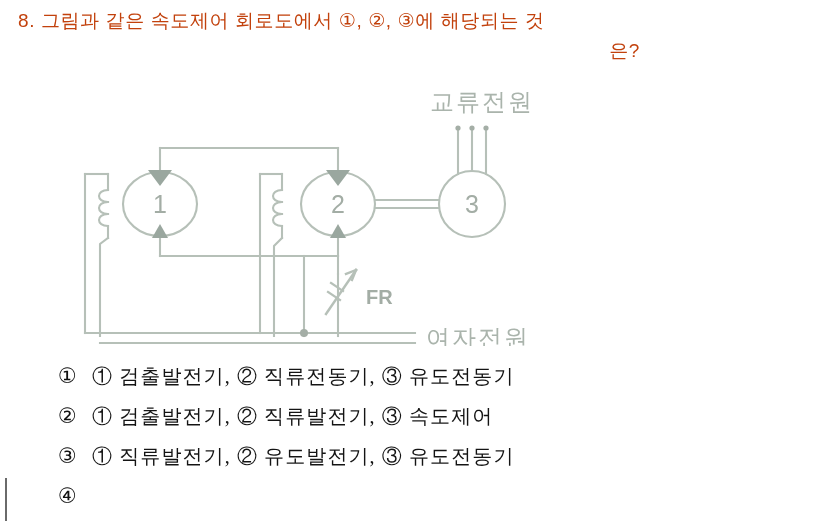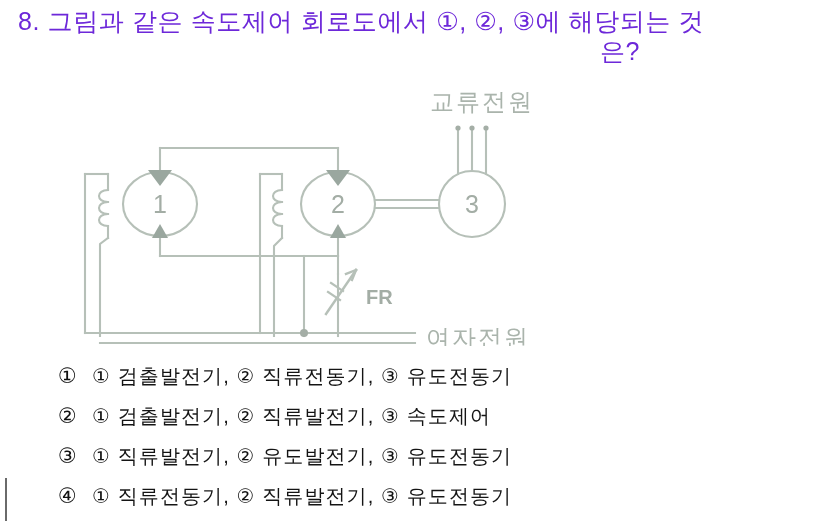--- a/index.html
+++ b/index.html
@@ -19,25 +19,25 @@
   }
 
   
   #question-block {
     position: absolute;
     left: 18px;
     top: 6px;
     width: 640px;
   }
   .q-line {
-    font-size: 25px;
+    font-size: 19px;
     line-height: 30px;
     letter-spacing: 0.6px;
     white-space: nowrap;
-    color: #6d28d9;
+    color: #c2410c;
   }
   .q-line-1 { text-align: left; }
   .q-line-2 { text-align: right; padding-right: 18px; }
 
   
   #figure {
     position: absolute;
     left: 60px;
     top: 78px;
     width: 520px;
@@ -63,20 +63,21 @@
   .choice-marker {
     font-size: 21px;
     width: 34px;
     flex: 0 0 34px;
     color: #111;
   }
   .choice-text {
     font-size: 20px;
     letter-spacing: 1.1px;
     color: #141414;
+    font-family: Liberation Serif, serif;
   }
 
   
   #edge-artifact {
     position: absolute;
     left: 5px;
     top: 478px;
     width: 2px;
     height: 43px;
     background: #6a6a6a;
@@ -181,17 +182,16 @@
   <div class="choice-row">
     <span class="choice-marker">②</span>
     <span class="choice-text">① 검출발전기, ② 직류발전기, ③ 속도제어</span>
   </div>
   <div class="choice-row">
     <span class="choice-marker">③</span>
     <span class="choice-text">① 직류발전기, ② 유도발전기, ③ 유도전동기</span>
   </div>
   <div class="choice-row">
     <span class="choice-marker">④</span>
-    <span class="choice-text">① 직류전동기, ② 직류발전기, ③ 유도전동기</span>
   </div>
 </div>
 
 <div id="edge-artifact"></div>
 
 </body></html>

